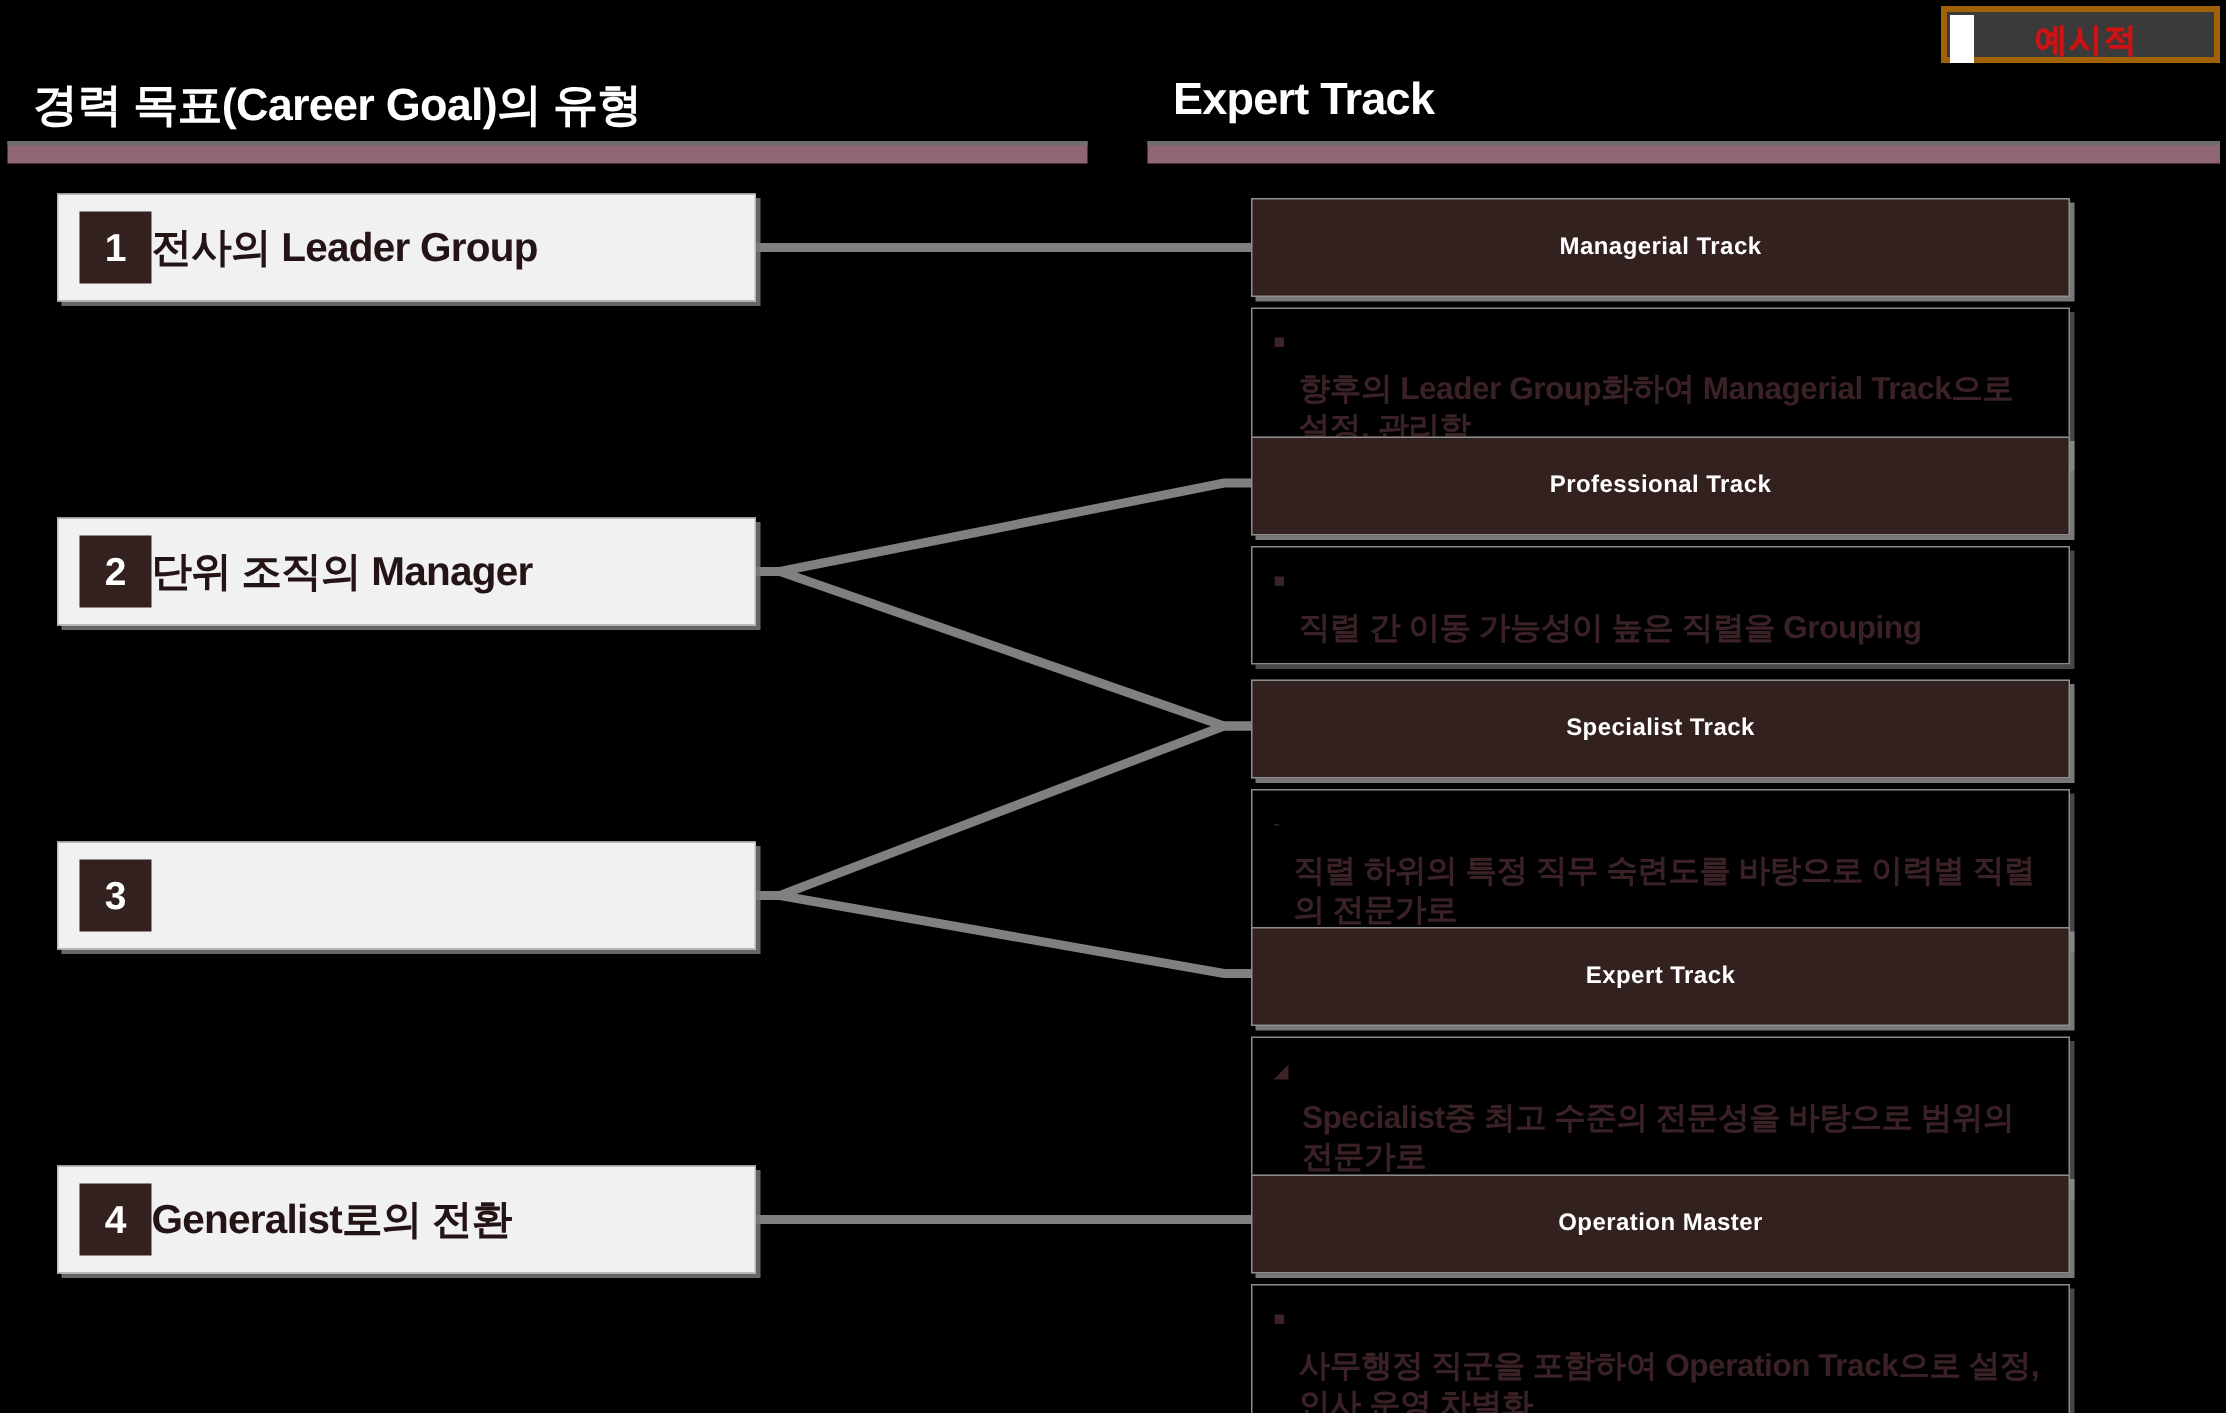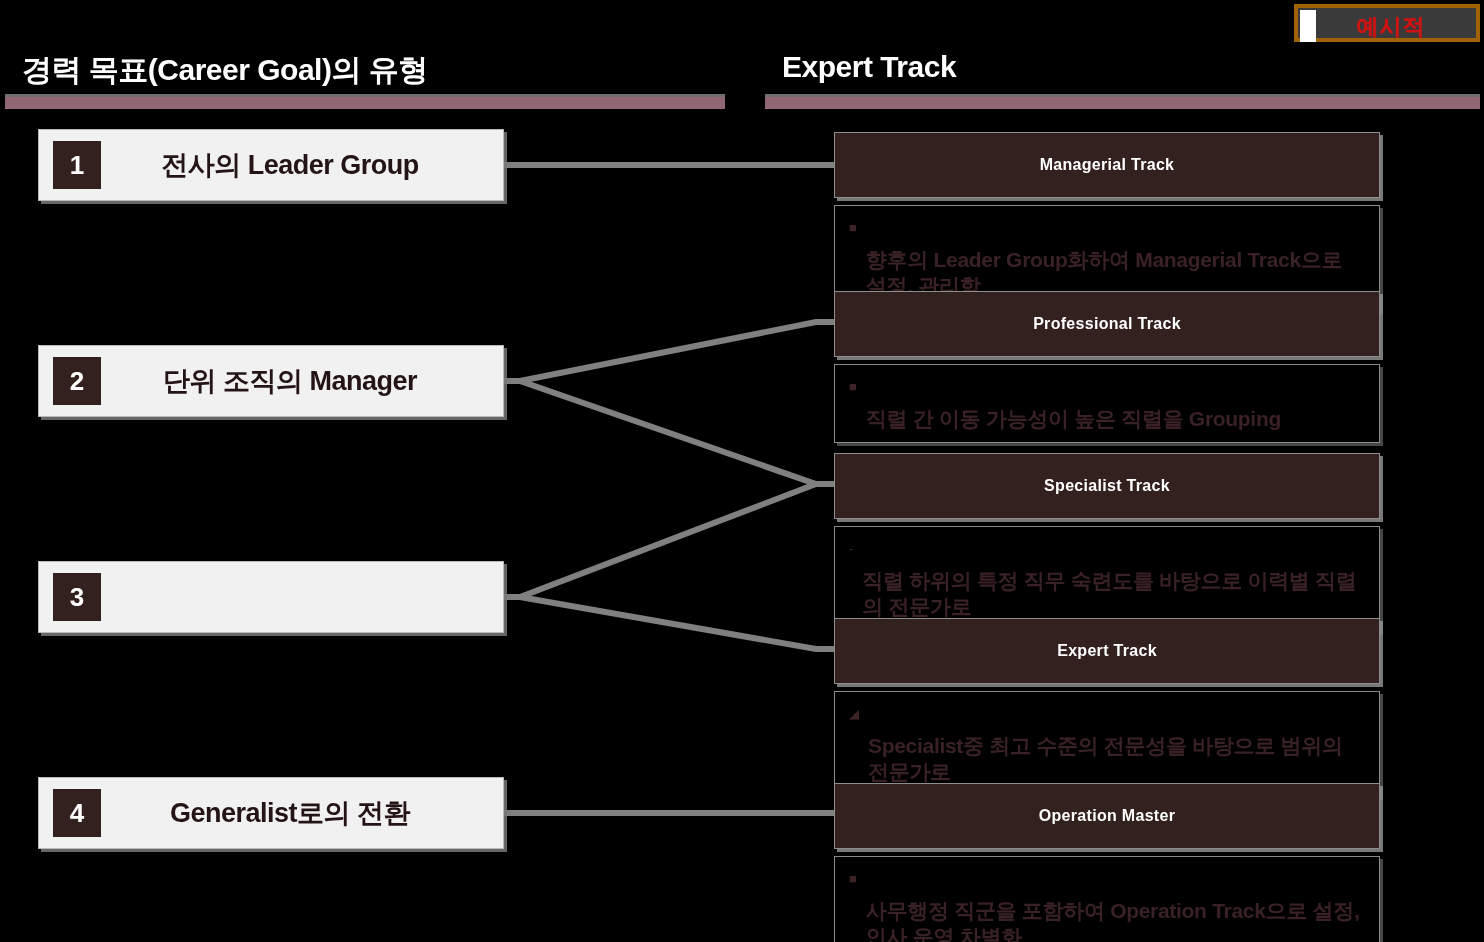--- a/index.html
+++ b/index.html
@@ -29,21 +29,21 @@
   .rule.right{left:765px;top:94px;width:715px;}
 
   
   .goal{position:absolute;left:38px;width:466px;height:72px;
         background:#f1f1f1;border:1px solid #b9b9b9;box-sizing:border-box;
         box-shadow:3px 3px 0 rgba(120,120,120,0.85);
         display:flex;align-items:center;}
   .goal .num{width:48px;height:48px;margin-left:14px;background:#33211f;
              color:#fff;font-weight:bold;font-size:26px;
              display:flex;align-items:center;justify-content:center;flex:0 0 auto;}
-  .goal .gtxt{flex:1;text-align:center;color:#241416;font-weight:bold;
+  .goal .gtxt{flex:1;color:#241416;font-weight:bold;
               font-size:27px;letter-spacing:-0.5px;padding-right:24px;}
 
   
   .track{position:absolute;left:834px;width:546px;}
   .track .thead{height:66px;background:#33211f;border:1px solid #8e8e8e;
                 box-sizing:border-box;
                 box-shadow:3px 3px 0 rgba(150,150,150,0.8);
                 display:flex;align-items:center;justify-content:center;
                 color:#ffffff;font-weight:bold;font-size:16px;letter-spacing:0.3px;}
   .track .tbody{margin-top:7px;min-height:62px;background:#000;

